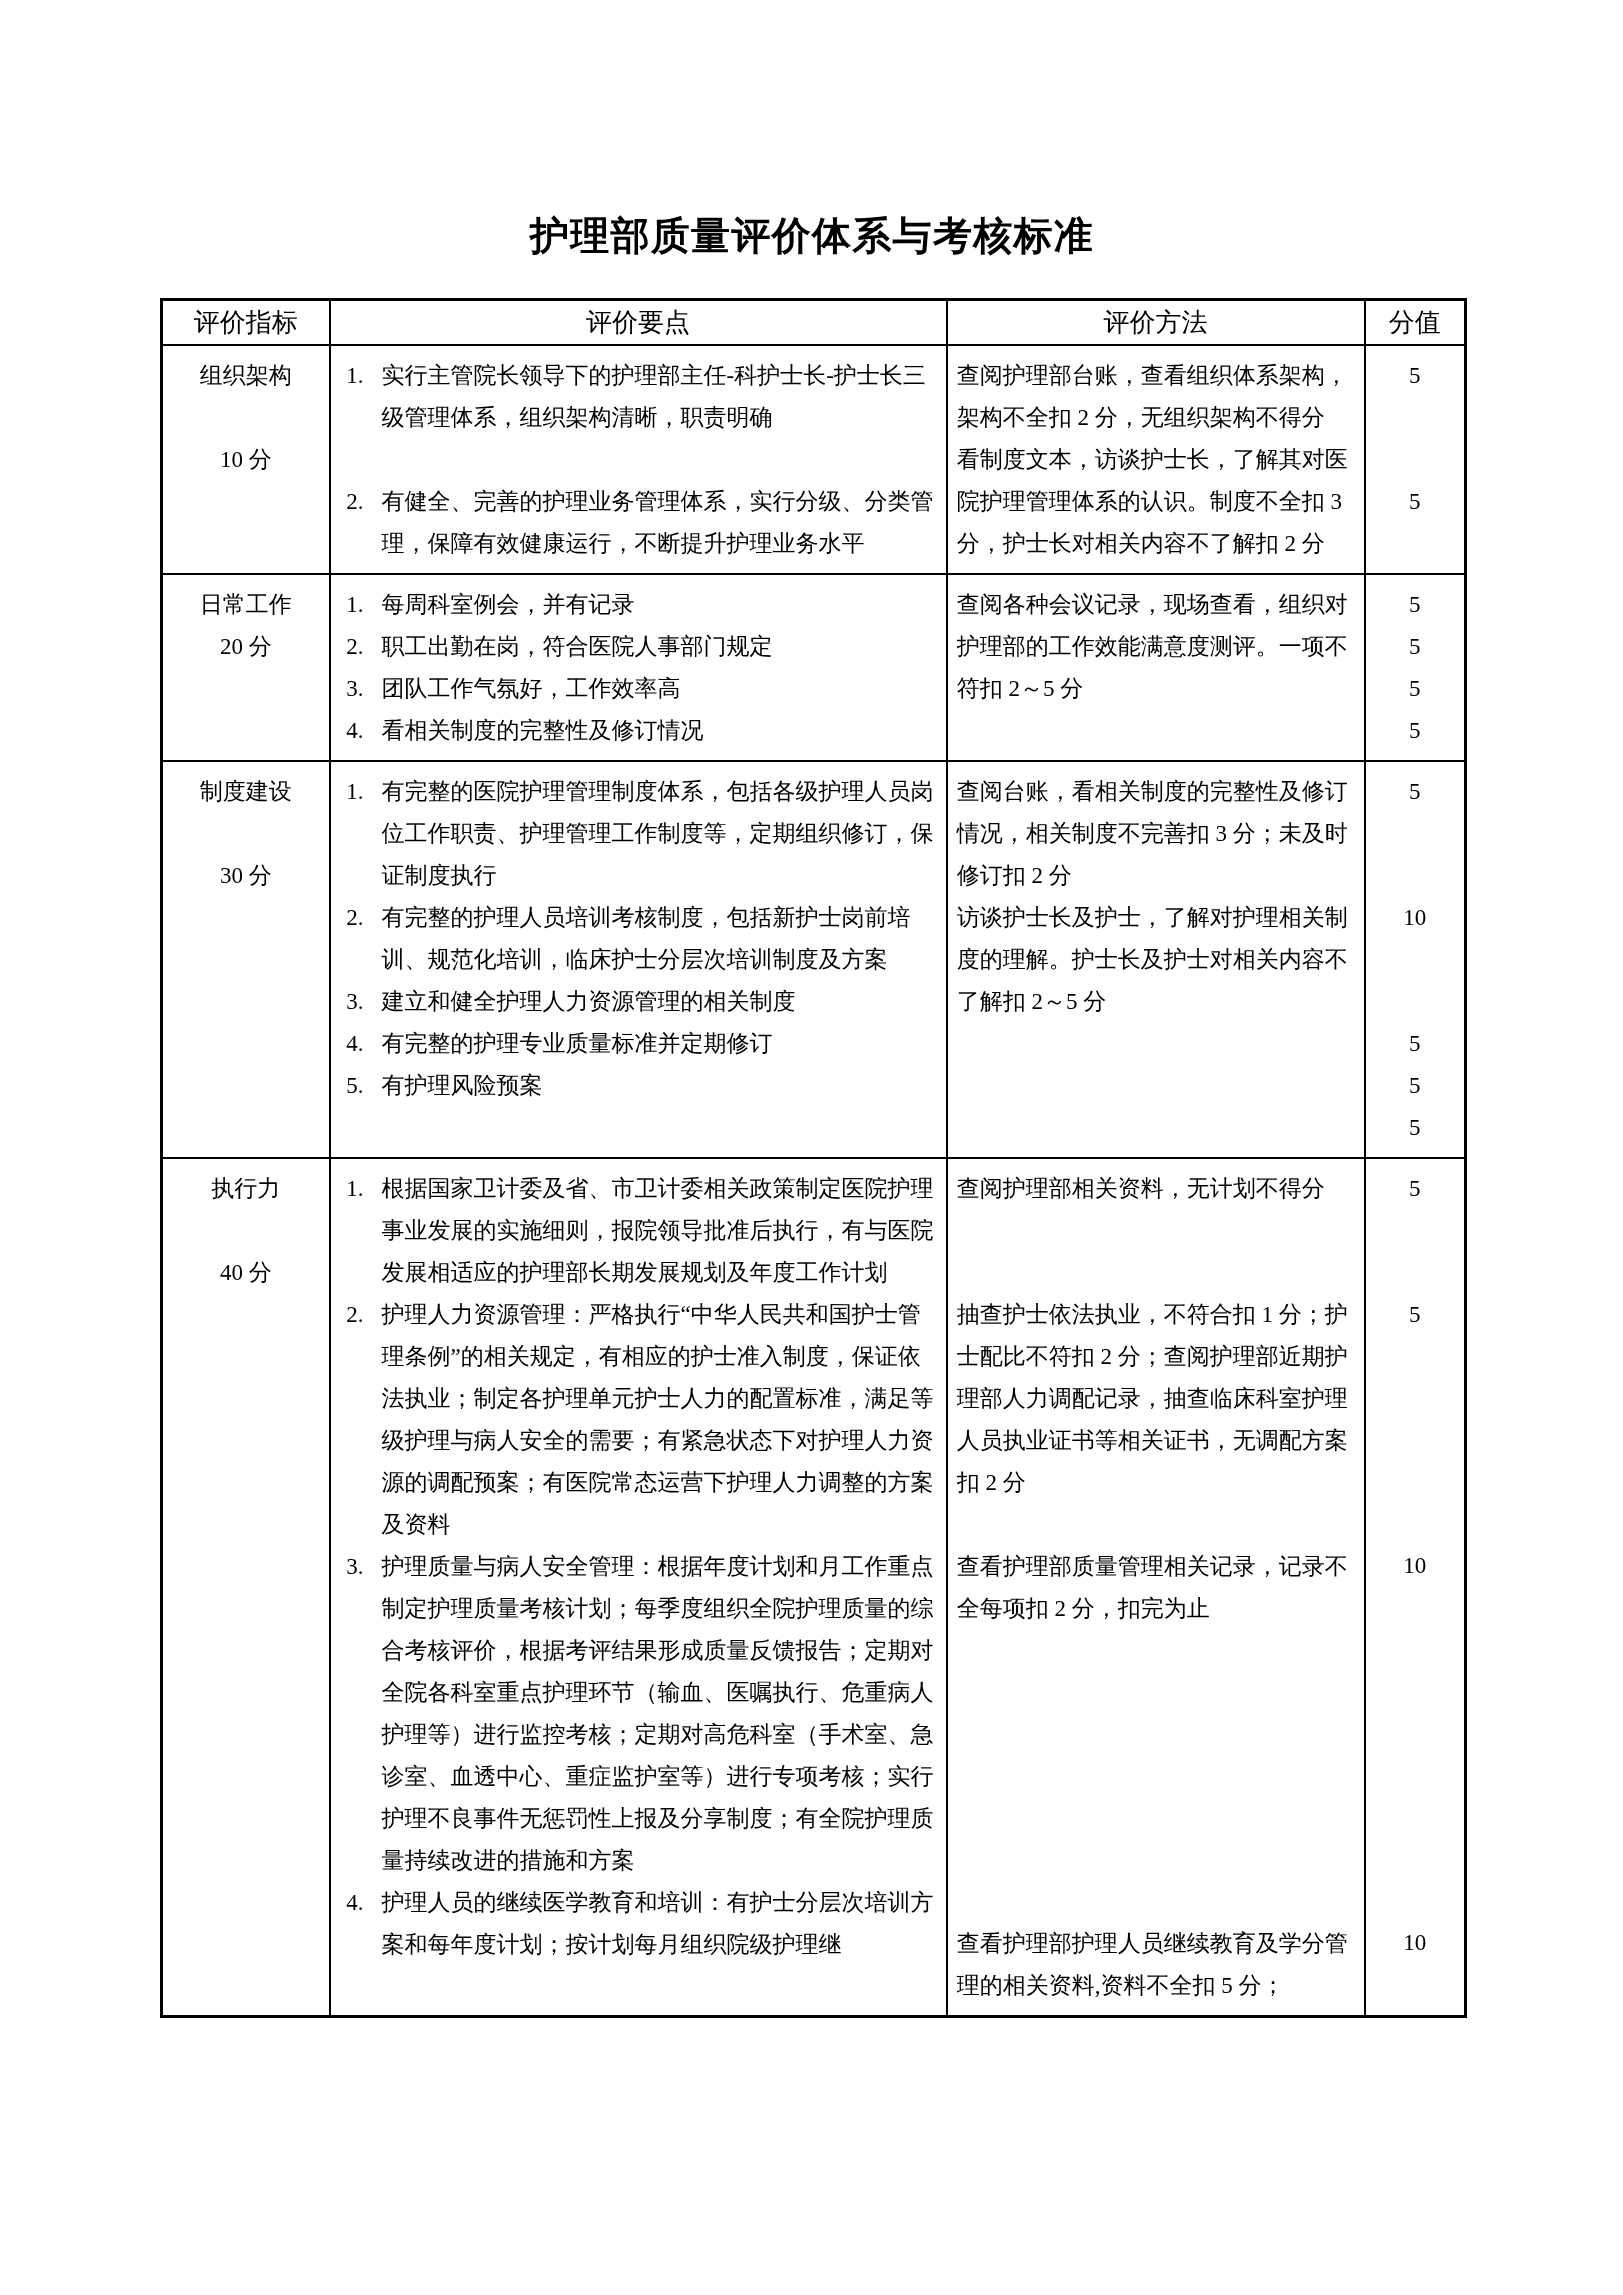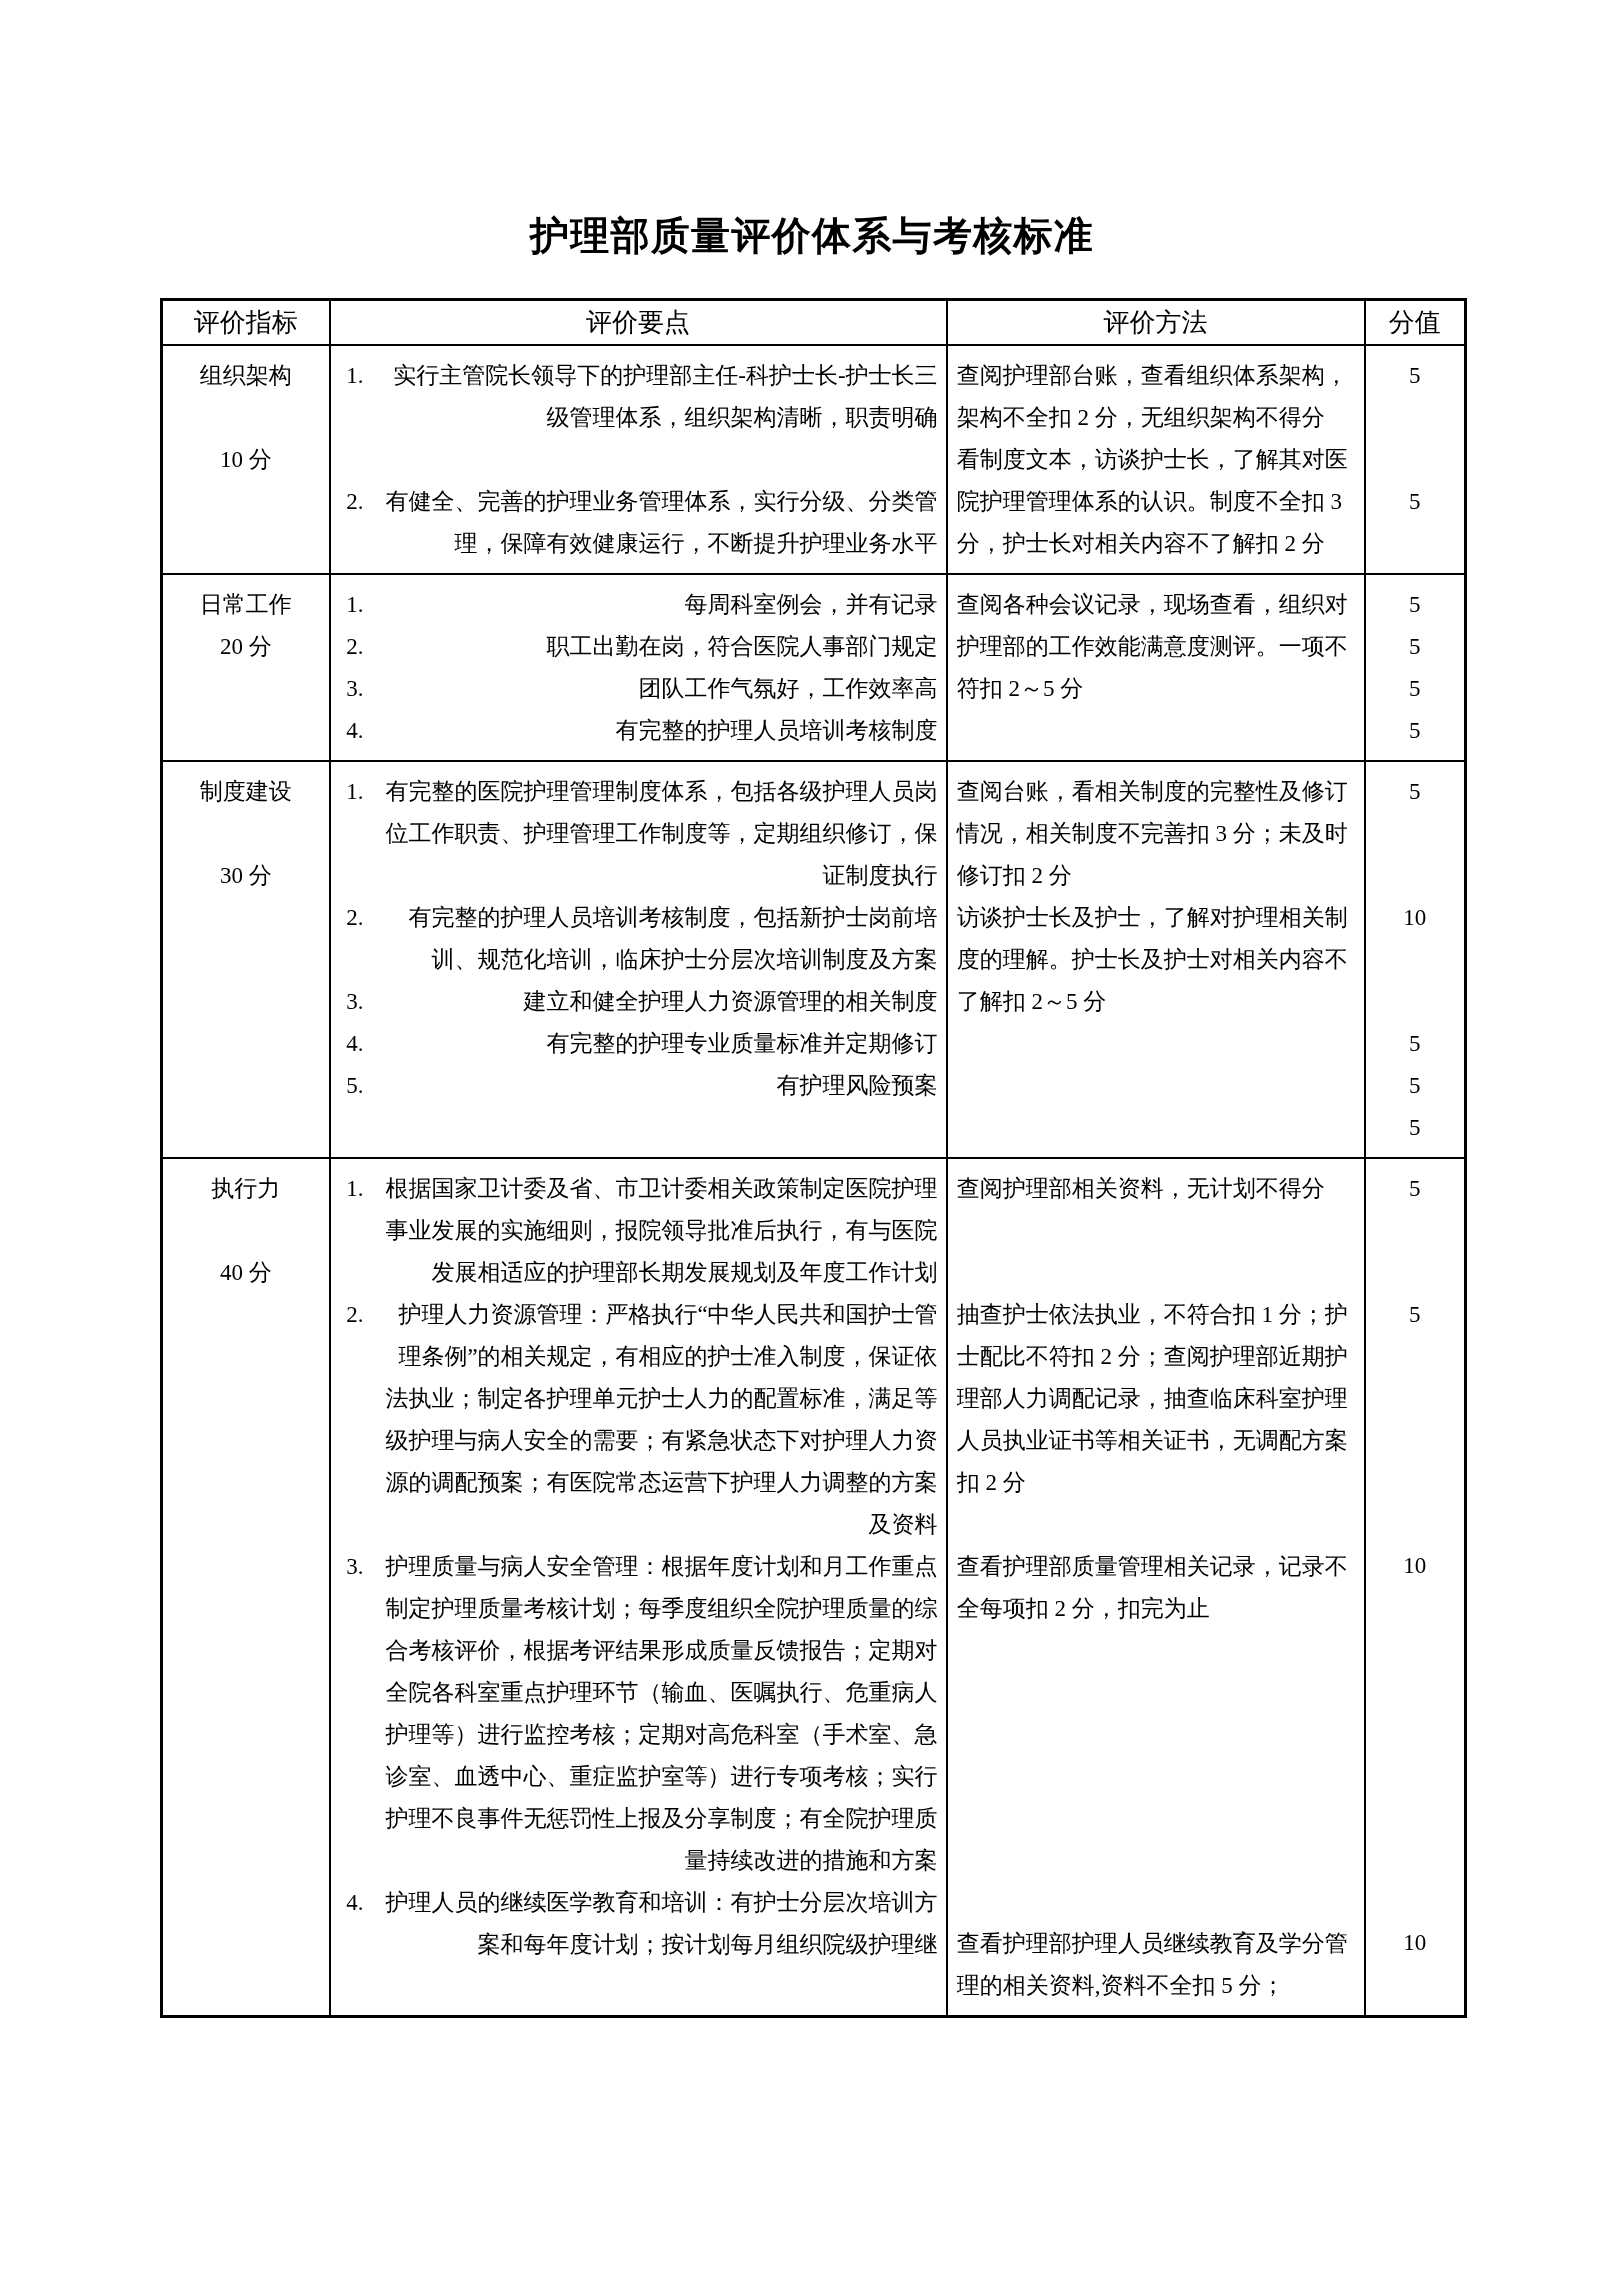--- a/index.html
+++ b/index.html
@@ -37,21 +37,21 @@
     line-height: 43px;
     padding: 0;
     text-align: center;
     border-bottom: 2.6px solid #000;
   }
   td { font-size: 23px; line-height: 42px; }
   td.c-ind   { padding: 9.2px 3.9px 7.9px; text-align: center; }
   td.c-points{ padding: 9.2px 0 7.9px; }
   td.c-methods{ padding: 9.2px 6.5px 7.9px 9.2px; }
   td.c-score { padding: 9.2px 0 7.9px; text-align: center; }
-  .c-points ol { margin: 0; padding: 0; list-style: none; counter-reset: pt; text-align: right; }
+  .c-points ol { margin: 0; padding: 0; list-style: none; counter-reset: pt; }
   .c-points li { counter-increment: pt; position: relative; padding-left: 51px; padding-right: 7.9px; }
   .c-points li::before { content: counter(pt) "."; position: absolute; left: 15.7px; top: 0; }
   .score-val { height: 42px; }
   .mt64  { margin-top: 42px; }
   .mt128 { margin-top: 84px; }
   .mt192 { margin-top: 84px; }
   .mt320 { margin-top: 209px; }
   .mt448 { margin-top: 293px; }
   .mt512 { margin-top: 335px; }
 </style>
@@ -103,21 +103,21 @@
         <tr>
           <td class="c-ind">
             <div>日常工作</div>
             <div>20 分</div>
           </td>
           <td class="c-points">
             <ol>
               <li>每周科室例会，并有记录</li>
               <li>职工出勤在岗，符合医院人事部门规定</li>
               <li>团队工作气氛好，工作效率高</li>
-              <li>有完整的护理人员培训考核制度</li>
+              <li>看相关制度的完整性及修订情况</li>
             </ol>
           </td>
           <td class="c-methods">
             <div>查阅各种会议记录，现场查看，组织对护理部的工作效能满意度测评。一项不符扣 2～5 分</div>
           </td>
           <td class="c-score">
             <div class="score-val">5</div>
             <div class="score-val">5</div>
             <div class="score-val">5</div>
             <div class="score-val">5</div>

